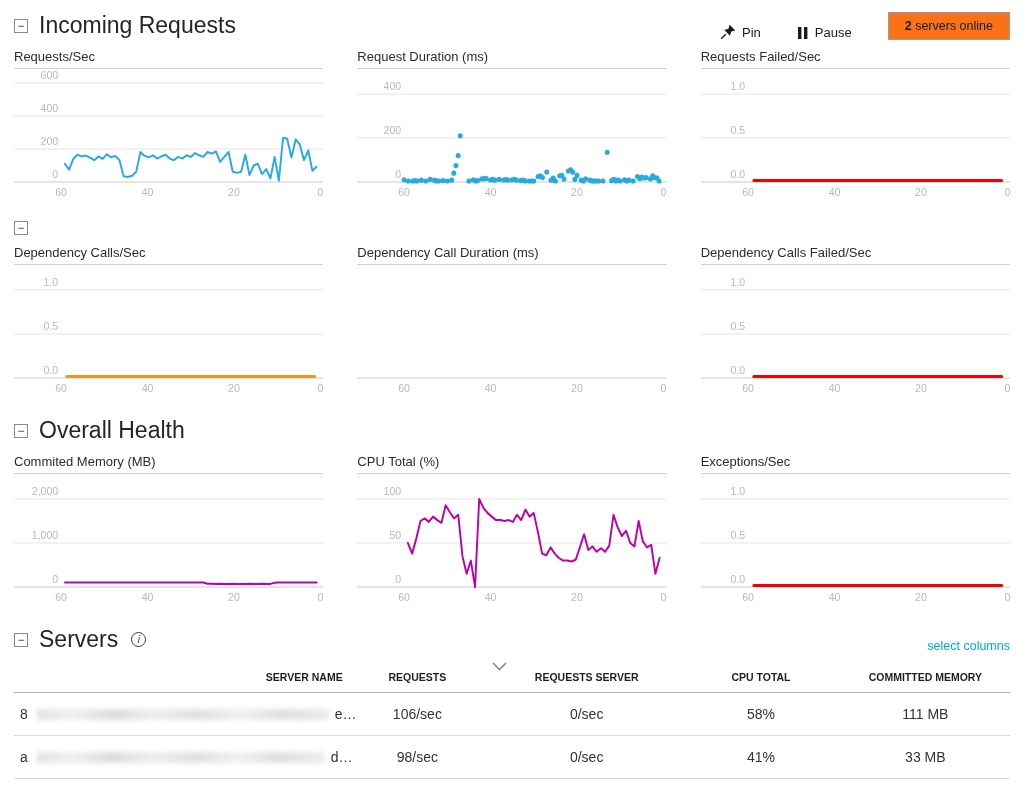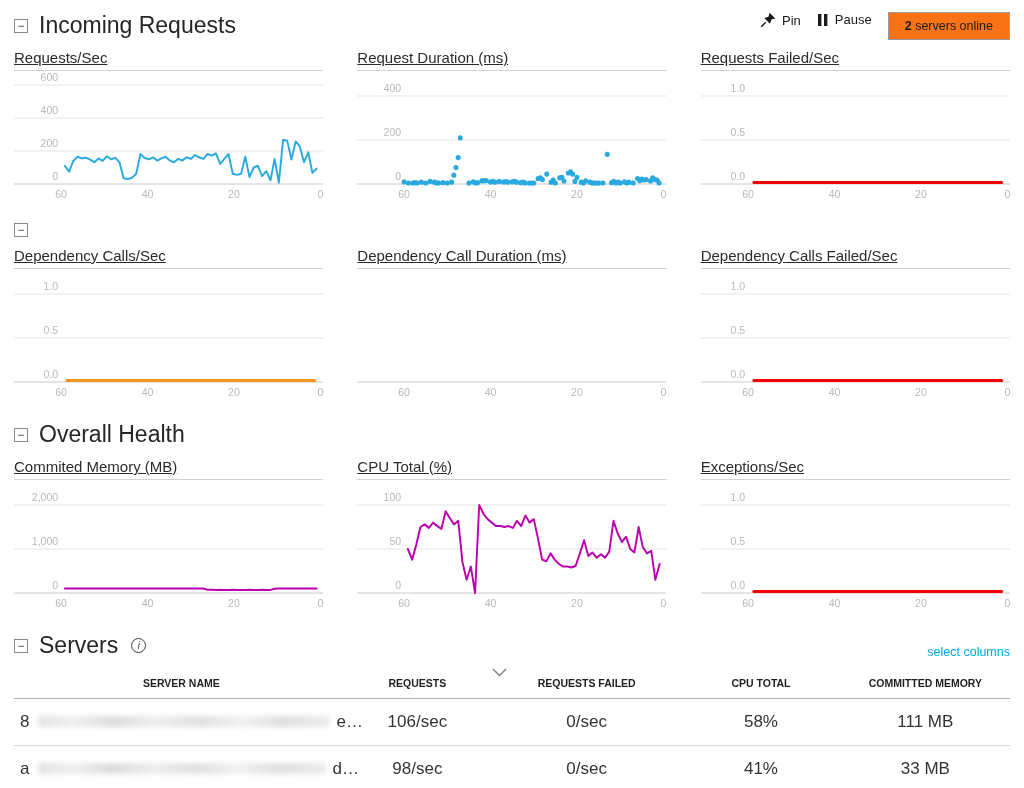--- a/index.html
+++ b/index.html
@@ -13,56 +13,56 @@
   .top-row { display:flex; justify-content:space-between; align-items:flex-start; }
 
   .section-head { display:flex; align-items:center; gap:11px; margin:6px 0 10px 0; }
   .collapse-box {
     width:14px; height:14px; border:1px solid #8a8a8a; background:#fff;
     display:flex; align-items:center; justify-content:center;
     font-size:12px; line-height:10px; color:#444; cursor:pointer; user-select:none;
   }
   .section-title { font-size:23px; color:#252525; }
 
-  .toolbar { display:flex; align-items:flex-start; gap:16px; padding-top:6px; }
+  .toolbar { display:flex; align-items:flex-end; gap:36px; padding-top:6px; }
   .tool-btn { display:flex; align-items:center; gap:6px; font-size:13px; color:#1a1a1a; cursor:pointer; }
   .servers-online-btn {
     border:1px solid #9b9b9b; background:#f97316; padding:6px 16px;
     font-size:12.5px; color:#1a1a1a; cursor:pointer;
   }
   .servers-online-btn b { font-weight:bold; }
 
   .charts-row {
     display:grid; grid-template-columns:1fr 1fr 1fr; gap:34px; margin-bottom:16px;
   }
   .chart-title {
-    font-size:15px; color:#2b2b2b; padding-bottom:4px; border-bottom:1px solid #d2d2d2;text-decoration:underline;
+    font-size:13px; color:#2b2b2b; padding-bottom:4px; border-bottom:1px solid #d2d2d2;
   }
   .plot { width:100%; height:136px; display:block; }
   .plot text { font-family:"Liberation Sans", sans-serif; }
 
   .servers-head { display:flex; align-items:flex-end; justify-content:space-between; margin:10px 0 2px 0; }
   .servers-head-left { display:flex; align-items:center; gap:11px; }
   .info-icon {
     width:15px; height:15px; border:1.5px solid #3c3c3c; border-radius:50%;
     display:inline-flex; align-items:center; justify-content:center;
     font-size:10px; font-style:italic; color:#3c3c3c; margin-left:2px; cursor:pointer;
   }
   .select-columns { font-size:12.5px; cursor:pointer; }
 
   .table-wrap { position:relative; margin-top:4px; }
   .sort-chevron { position:absolute; left:48%; top:0px; cursor:pointer; }
   table.srv-table { width:100%; border-collapse:collapse; table-layout:fixed; }
   .srv-table th {
     font-size:10.5px; font-weight:bold; color:#1f1f1f; 
     padding:14px 0 9px 0; border-bottom:1px solid #b0b0b0; cursor:pointer;
   }
-  .srv-table th.col-name { text-align:center; padding-left:6px; }
+  .srv-table th.col-name { text-align:right; padding-left:6px; }
   .srv-table td {
-    font-size:17px; color:#333; text-align:center;
+    font-size:14px; color:#333; text-align:center;
     padding:13px 0; border-bottom:1px solid #dadada;
   }
   .srv-table td.col-name { text-align:left; padding-left:6px; white-space:nowrap; }
   .blur-bar {
     display:inline-block; height:11px; border-radius:2px; vertical-align:middle;
     margin:0 6px 2px 9px; filter:blur(2.5px);
     background:linear-gradient(90deg,#e2e2e2 0%,#f0f0f0 12%,#dcdcdc 26%,#eeeeee 40%,#e0e0e0 55%,#f1f1f1 70%,#dfdfdf 84%,#ececec 100%);
   }
 </style>
 </head>
@@ -381,21 +381,21 @@
         <col style="width:33%">
           <col style="width:15%">
           <col style="width:19%">
         <col style="width:16%">
           <col style="width:17%">
       </colgroup>
       <thead>
         <tr>
           <th class="col-name">SERVER NAME</th>
           <th>REQUESTS</th>
-          <th>REQUESTS FAILED</th>
+          <th>REQUESTS SERVER</th>
           <th>CPU TOTAL</th>
           <th>COMMITTED MEMORY</th>
         </tr>
       </thead>
       <tbody>
         <tr>
           <td class="col-name"><span>8</span><span class="blur-bar" style="width:292px;"></span><span>e…</span></td>
           <td>106/sec</td>
           <td>0/sec</td>
           <td>58%</td>

